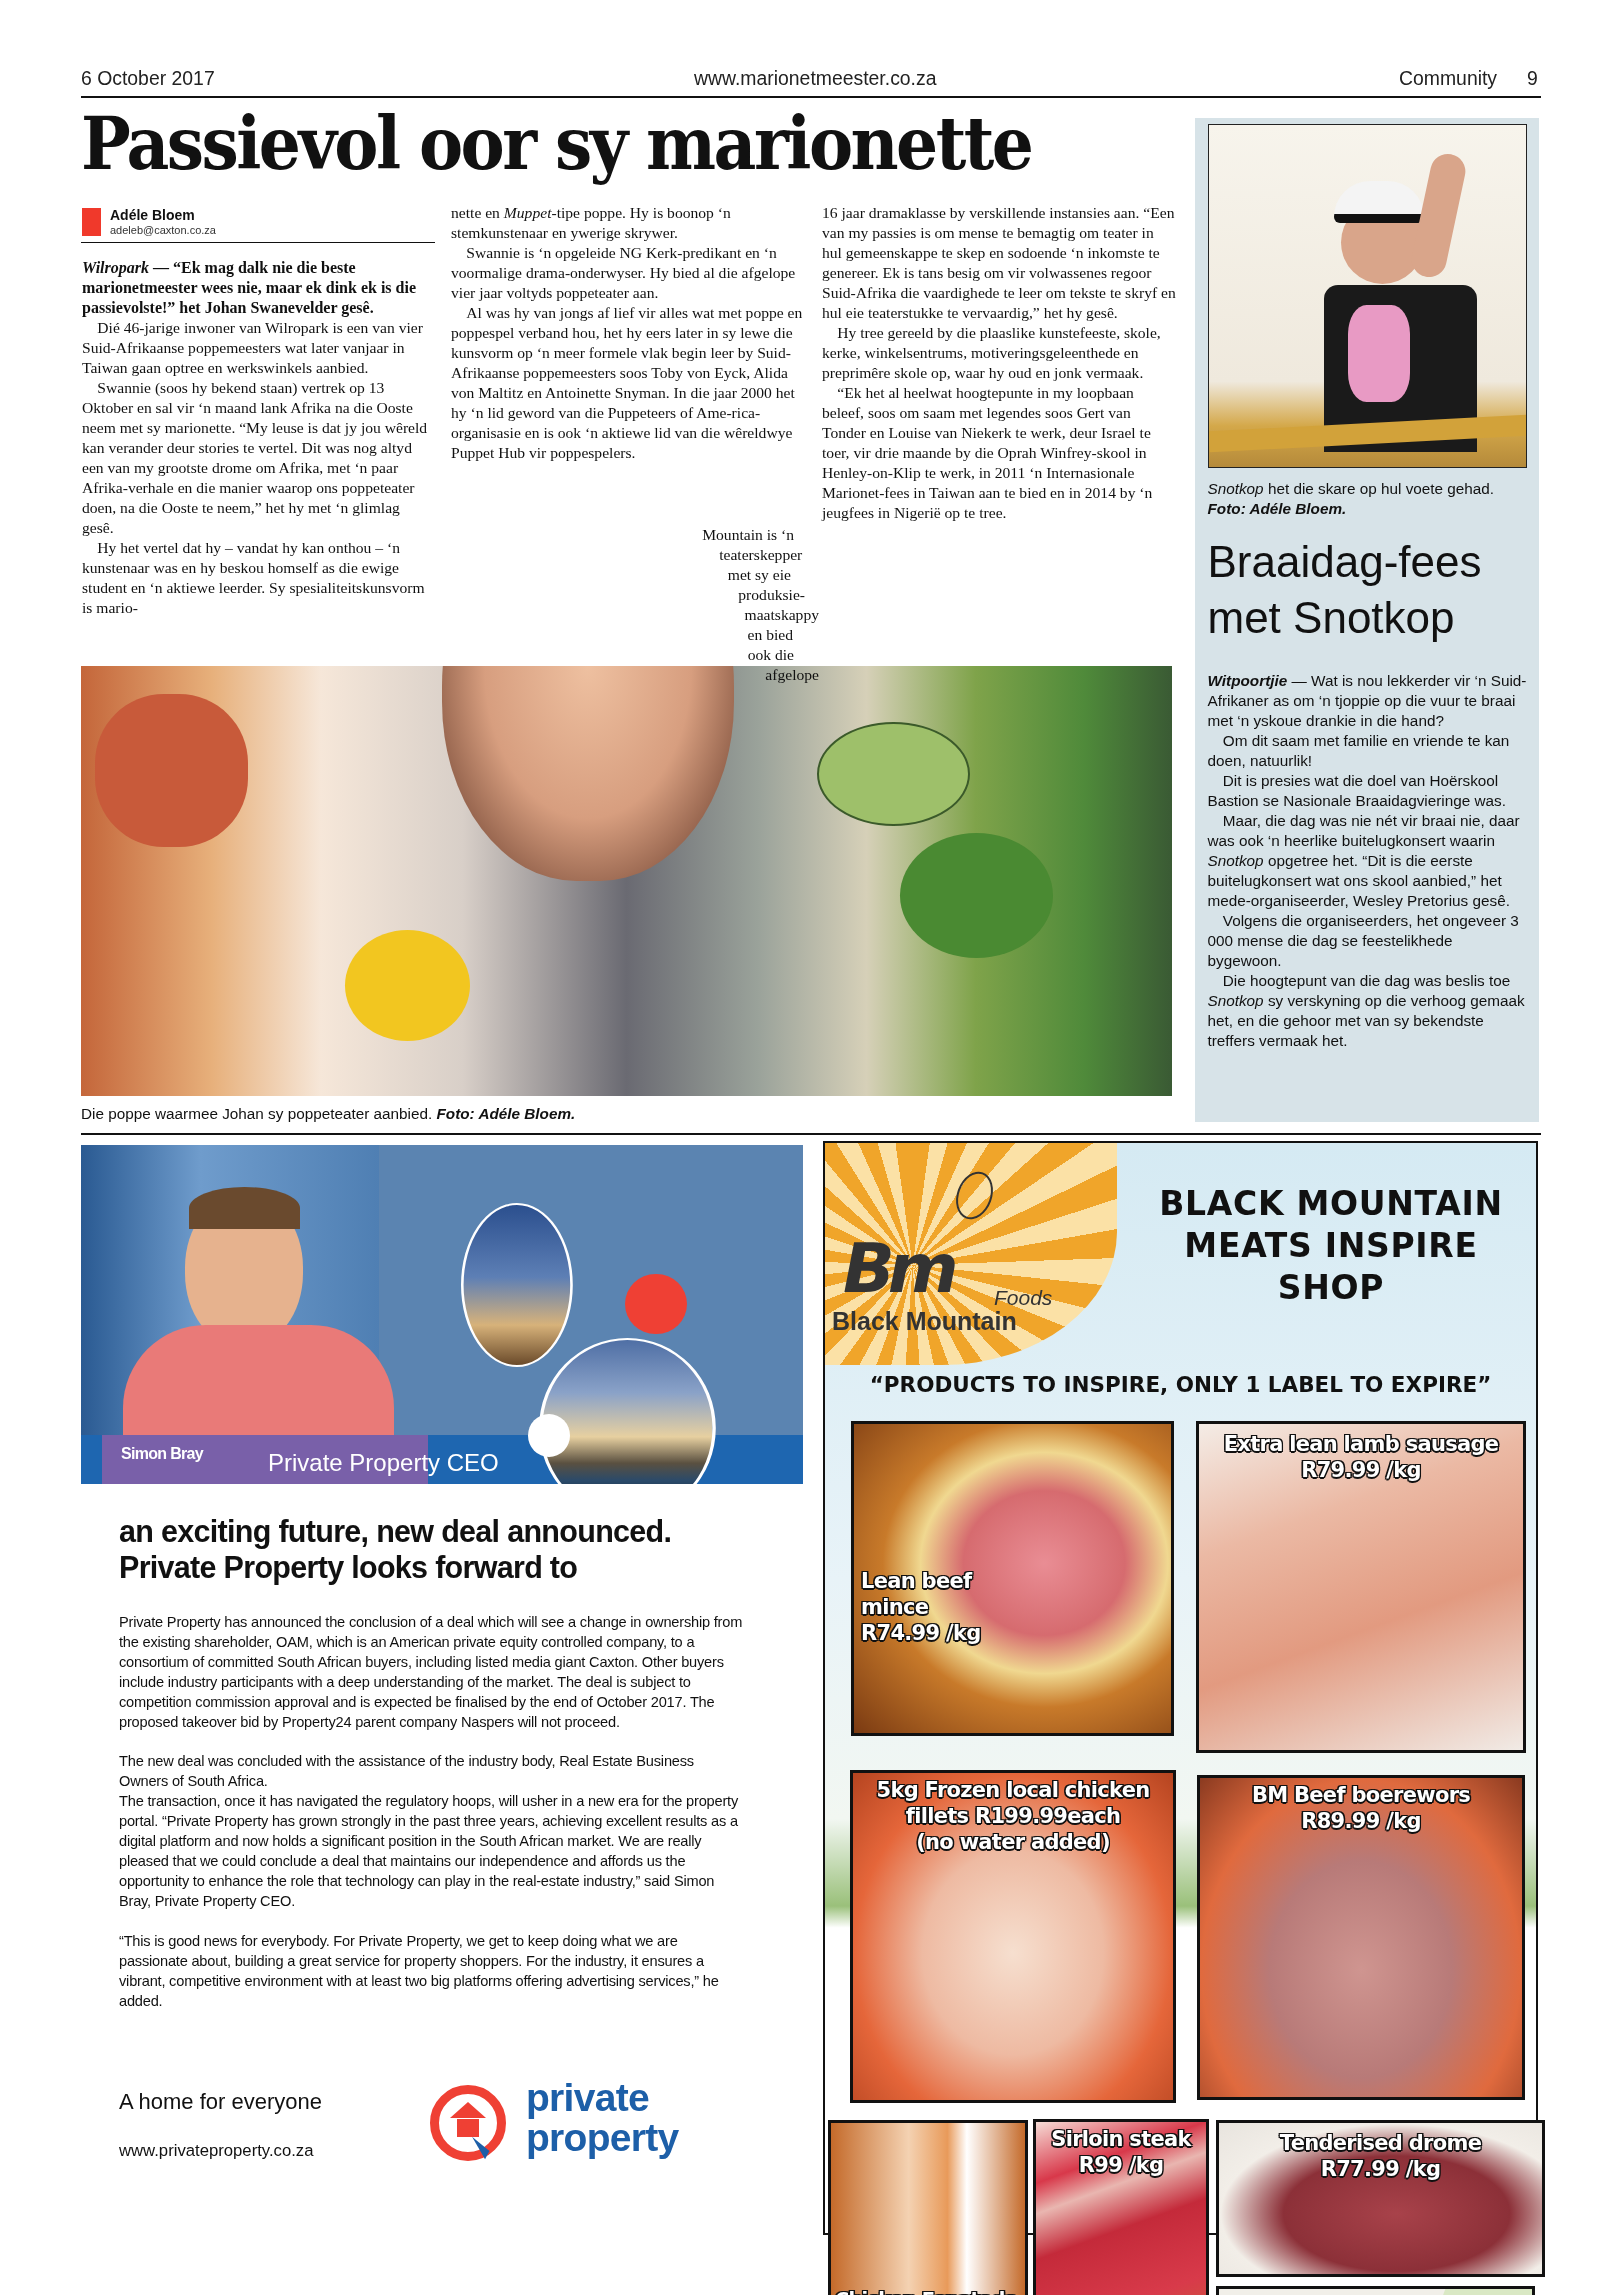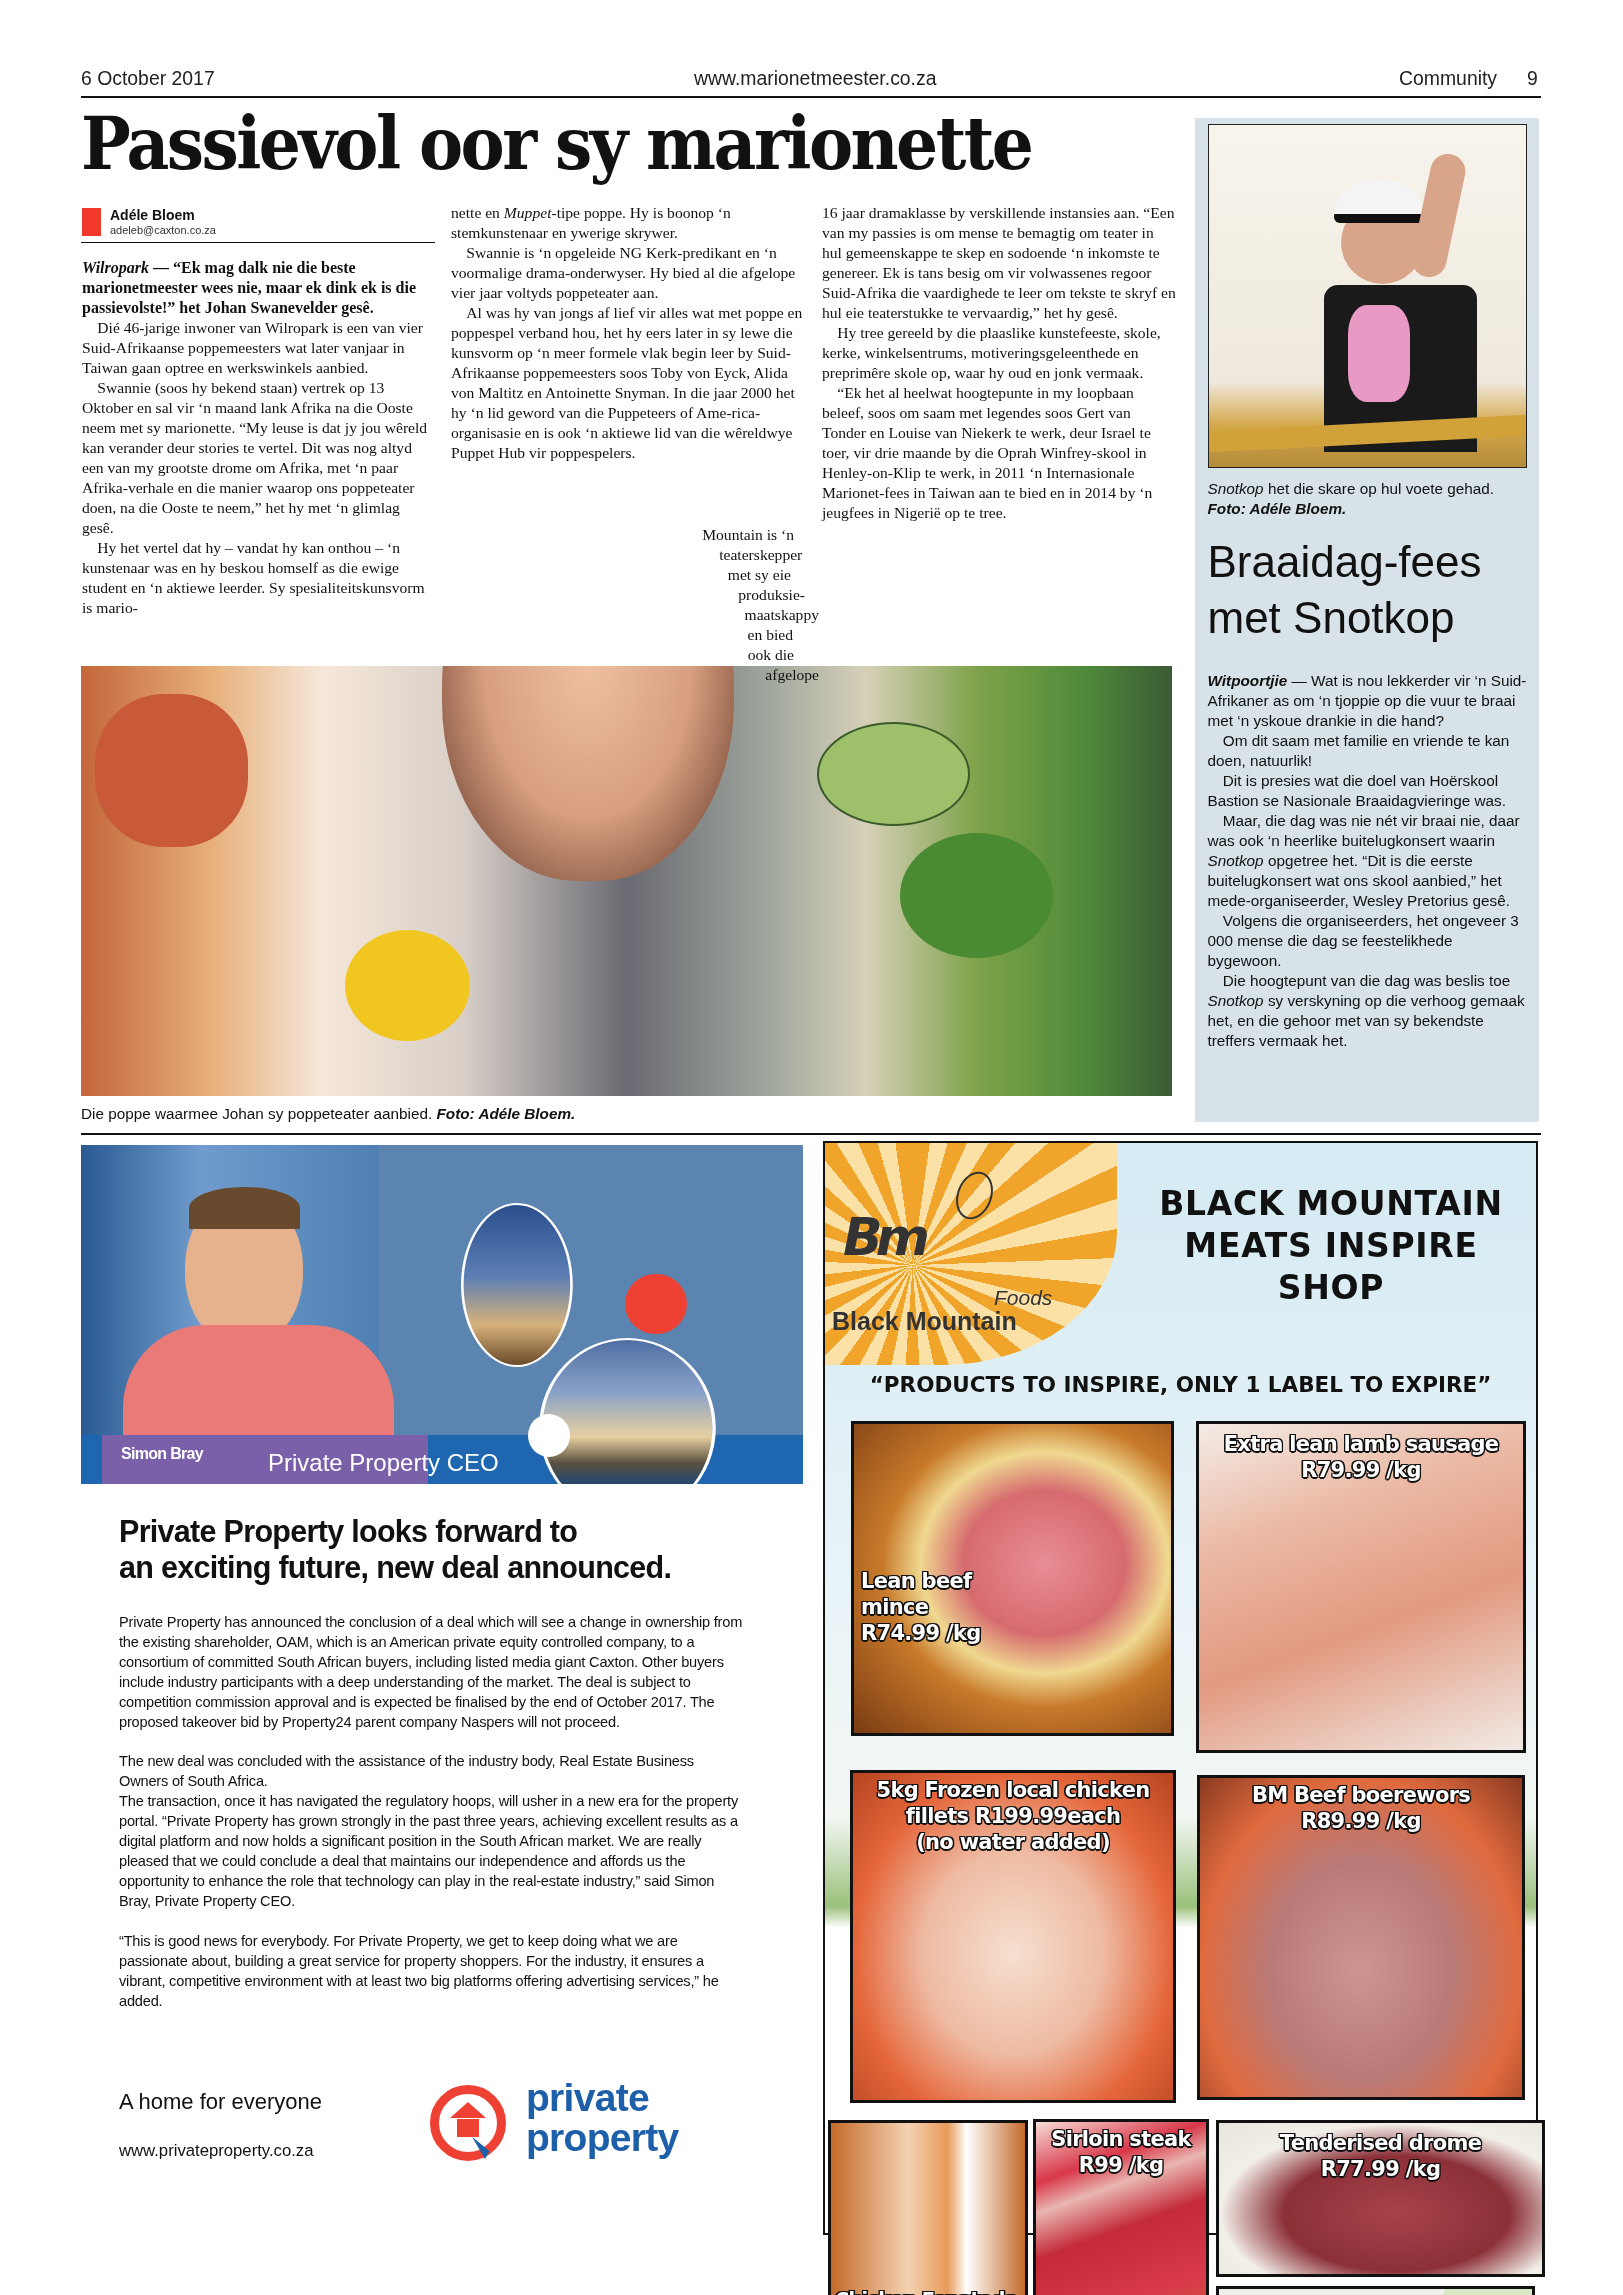--- a/index.html
+++ b/index.html
@@ -119,22 +119,22 @@
   <div class="abs" style="left:21px;top:290px;width:326px;height:49px;background:#8a5fa8;opacity:.85"></div>
   <div class="abs" style="left:40px;top:300px;font-family:'Liberation Sans',sans-serif;font-weight:bold;font-size:16px;color:#fff;letter-spacing:-0.7px">Simon Bray</div>
   <div class="abs" style="left:187px;top:304px;font-family:'Liberation Sans',sans-serif;font-size:24px;color:#fff">Private Property CEO</div>
   <div class="abs" style="left:380px;top:58px;width:86px;height:164px;border-radius:50%;background:linear-gradient(180deg,#2b4f8e,#5d7fb5 45%,#d7b27a 75%,#6a4a2a);border:2.1px solid #fff;transform:scaleX(1.3);transform-origin:left"></div>
   <div class="abs" style="left:544px;top:129px;width:30.5px;height:60px;border-radius:50%;background:#ef4034;transform:scaleX(2);transform-origin:left"></div>
   <div class="abs" style="left:458px;top:193px;width:104px;height:180px;border-radius:50%;background:linear-gradient(180deg,#4f6fa5,#8aa2c8 30%,#e7d0a0 55%,#5a5040 70%,#2a4a6a 80%,#111);border:2.1px solid #fff;transform:scaleX(1.7);transform-origin:left"></div>
   <div class="abs" style="left:447px;top:269px;width:21px;height:43px;border-radius:50%;background:#fff;transform:scaleX(2);transform-origin:left"></div>
 </div>
 
 <div class="abs" style="left:119px;top:1513px;font-family:'Liberation Sans',sans-serif;font-weight:bold;font-size:30.5px;line-height:36px;letter-spacing:-0.7px">
+  <div>an exciting future, new deal announced.</div>
   <div>Private Property looks forward to</div>
-  <div>an exciting future, new deal announced.</div>
 </div>
 
 <div class="abs pp-body" style="left:119px;top:1612px;width:625px">
   <p style="margin-bottom:19.4px">Private Property has announced the conclusion of a deal which will see a change in ownership from the existing shareholder, OAM, which is an American private equity controlled company, to a consortium of committed South African buyers, including listed media giant Caxton. Other buyers include industry participants with a deep understanding of the market. The deal is subject to competition commission approval and is expected be finalised by the end of October 2017. The proposed takeover bid by Property24 parent company Naspers will not proceed.</p>
   <p>The new deal was concluded with the assistance of the industry body, Real Estate Business Owners of South Africa.</p>
   <p style="margin-bottom:19.4px">The transaction, once it has navigated the regulatory hoops, will usher in a new era for the property portal. “Private Property has grown strongly in the past three years, achieving excellent results as a digital platform and now holds a significant position in the South African market. We are really pleased that we could conclude a deal that maintains our independence and affords us the opportunity to enhance the role that technology can play in the real-estate industry,” said Simon Bray, Private Property CEO.</p>
   <p>“This is good news for everybody. For Private Property, we get to keep doing what we are passionate about, building a great service for property shoppers. For the industry, it ensures a vibrant, competitive environment with at least two big platforms offering advertising services,” he added.</p>
 </div>
 
 <div class="abs" style="left:119px;top:2089px;font-family:'Liberation Sans',sans-serif;font-size:22px">A home for everyone</div>
@@ -146,21 +146,21 @@
   <div class="abs" style="left:39px;top:39px;width:0;height:0;border-left:8.3px solid #1d5fa8;border-top:21px solid transparent;border-bottom:5.6px solid transparent;transform:rotate(-30deg)"></div>
 </div>
 <div class="abs" style="left:526px;top:2078px;font-family:'Liberation Sans',sans-serif;font-weight:bold;font-size:39px;line-height:40px;color:#1d5fa8;letter-spacing:-0.7px">
   <div>private</div>
   <div>property</div>
 </div>
 
 <div class="abs" style="left:823px;top:1141px;width:715px;height:1094px;border:2.8px solid #111;background:linear-gradient(180deg,#d5eaf3 0%,#e8f3f8 40%,#f2f7f2 62%,#9ac07a 70%,#fff 72%)">
 
   <div class="abs" style="left:0;top:0;width:292px;height:222px;border-radius:0 0 60% 0;background:repeating-conic-gradient(from 0deg at 30% 55%,#f0a52a 0deg 8deg,#fbe1a6 8deg 16deg)"></div>
-  <div class="abs" style="left:18px;top:68px;font-family:'DejaVu Sans',sans-serif;font-weight:900;font-style:italic;font-size:52px;color:#333;letter-spacing:-7px;line-height:1">Bm</div>
+  <div class="abs" style="left:18px;top:92px;font-family:'DejaVu Sans',sans-serif;font-weight:900;font-style:italic;font-size:68px;color:#333;letter-spacing:-7px;line-height:1">Bm</div>
   <div class="abs" style="left:169px;top:143px;font-family:'Liberation Sans',sans-serif;font-style:italic;font-size:21px;color:#333">Foods</div>
   <div class="abs" style="left:7px;top:164px;font-family:'Liberation Sans',sans-serif;font-weight:bold;font-size:25px;color:#333">Black Mountain</div>
   <div class="abs" style="left:132px;top:28px;width:35px;height:49px;border:2.8px solid #333;border-radius:50%;transform:rotate(20deg)"></div>
 
   <div class="abs bm-title" style="left:298px;top:40px;width:416px">
     <div>BLACK MOUNTAIN</div>
     <div>MEATS INSPIRE</div>
     <div>SHOP</div>
   </div>
   <div class="abs" style="left:0;right:0;top:229px;text-align:center;font-family:'DejaVu Sans',sans-serif;font-weight:900;font-size:21.5px;letter-spacing:0px">“PRODUCTS TO INSPIRE, ONLY 1 LABEL TO EXPIRE”</div>

